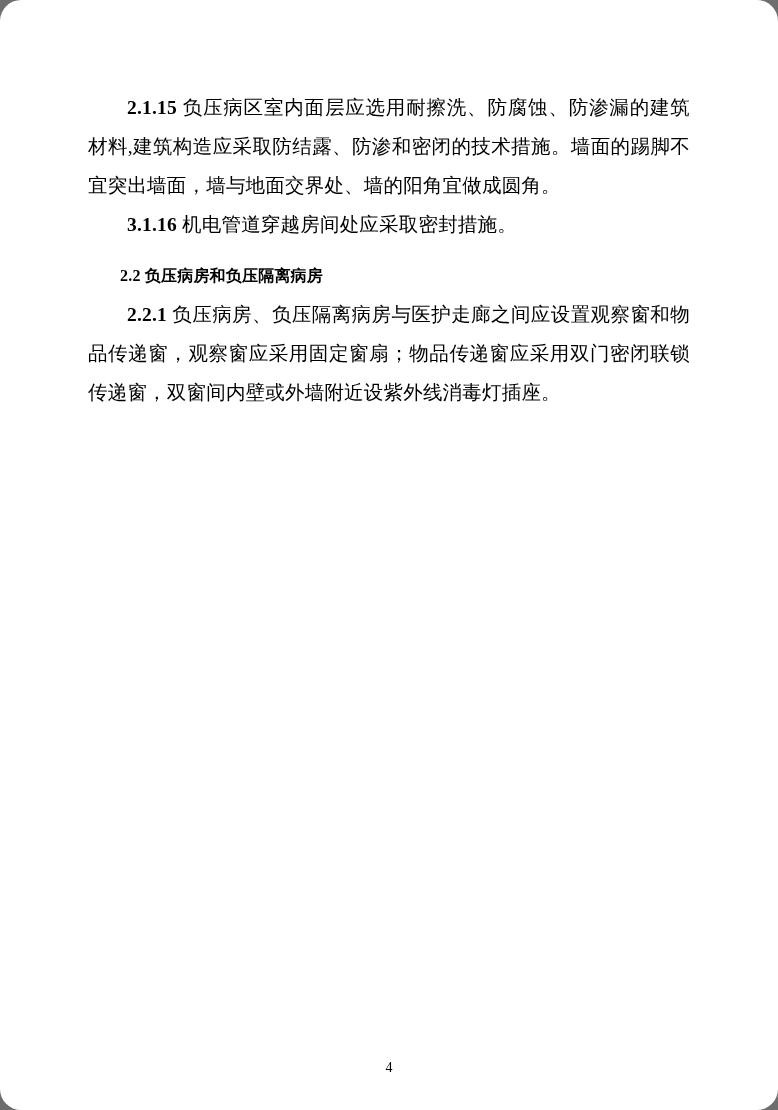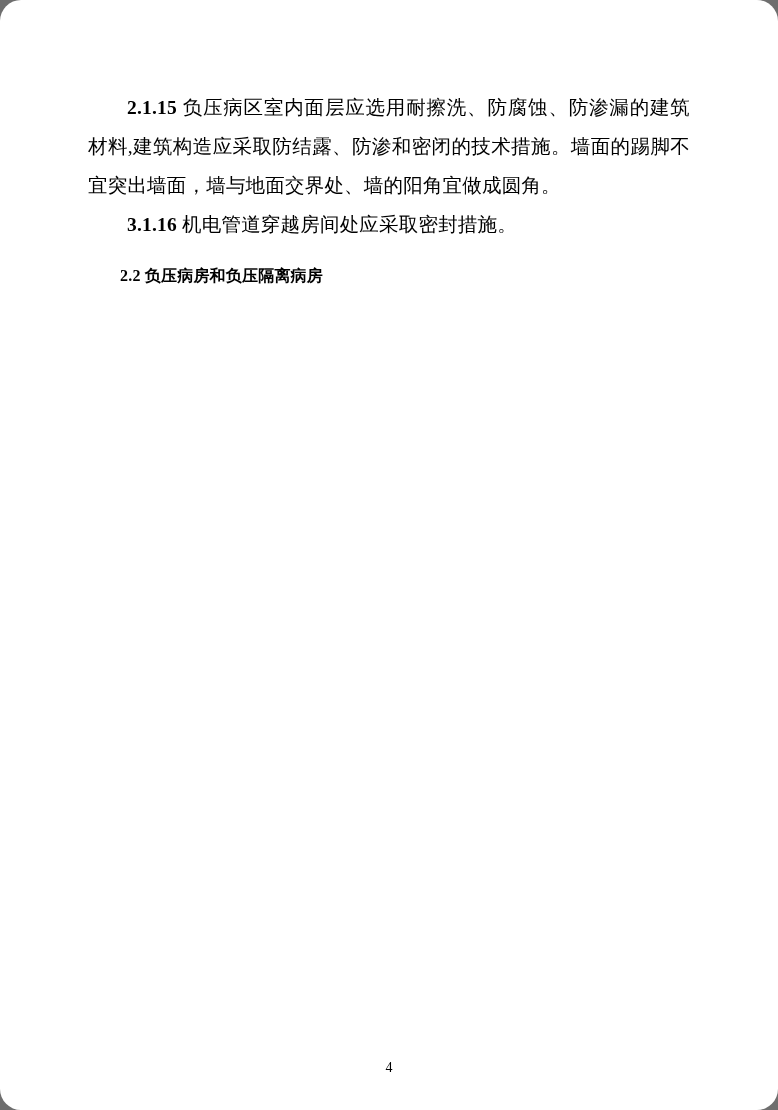--- a/index.html
+++ b/index.html
@@ -66,19 +66,20 @@
 <div class="page">
   <div class="content">
 
     <p class="para"><span class="num">2.1.15</span><span> 负压病区室内面层应选用耐擦洗、防腐蚀、防渗漏的建筑材料,建筑构造应采取防结露、防渗和密闭的技术措施。墙面的踢脚不宜突出墙面，墙与地面交界处、墙的阳角宜做成圆角。</span></p>
 
     <p class="para"><span class="num">3.1.16</span><span> 机电管道穿越房间处应采取密封措施。</span></p>
 
 
     <h2 class="heading"><span class="num">2.2</span><span> 负压病房和负压隔离病房</span></h2>
 
+    <p class="para"><span class="num">2.2.1</span><span> 负压病房、负压隔离病房与医护走廊之间应设置观察窗和物品传递窗，观察窗应采用固定窗扇；物品传递窗应采用双门密闭联锁传递窗，双窗间内壁或外墙附近设紫外线消毒灯插座。</span></p>
 
 
 
   </div>
 
   <div class="page-number">4</div>
 </div>
 
 </body></html>

